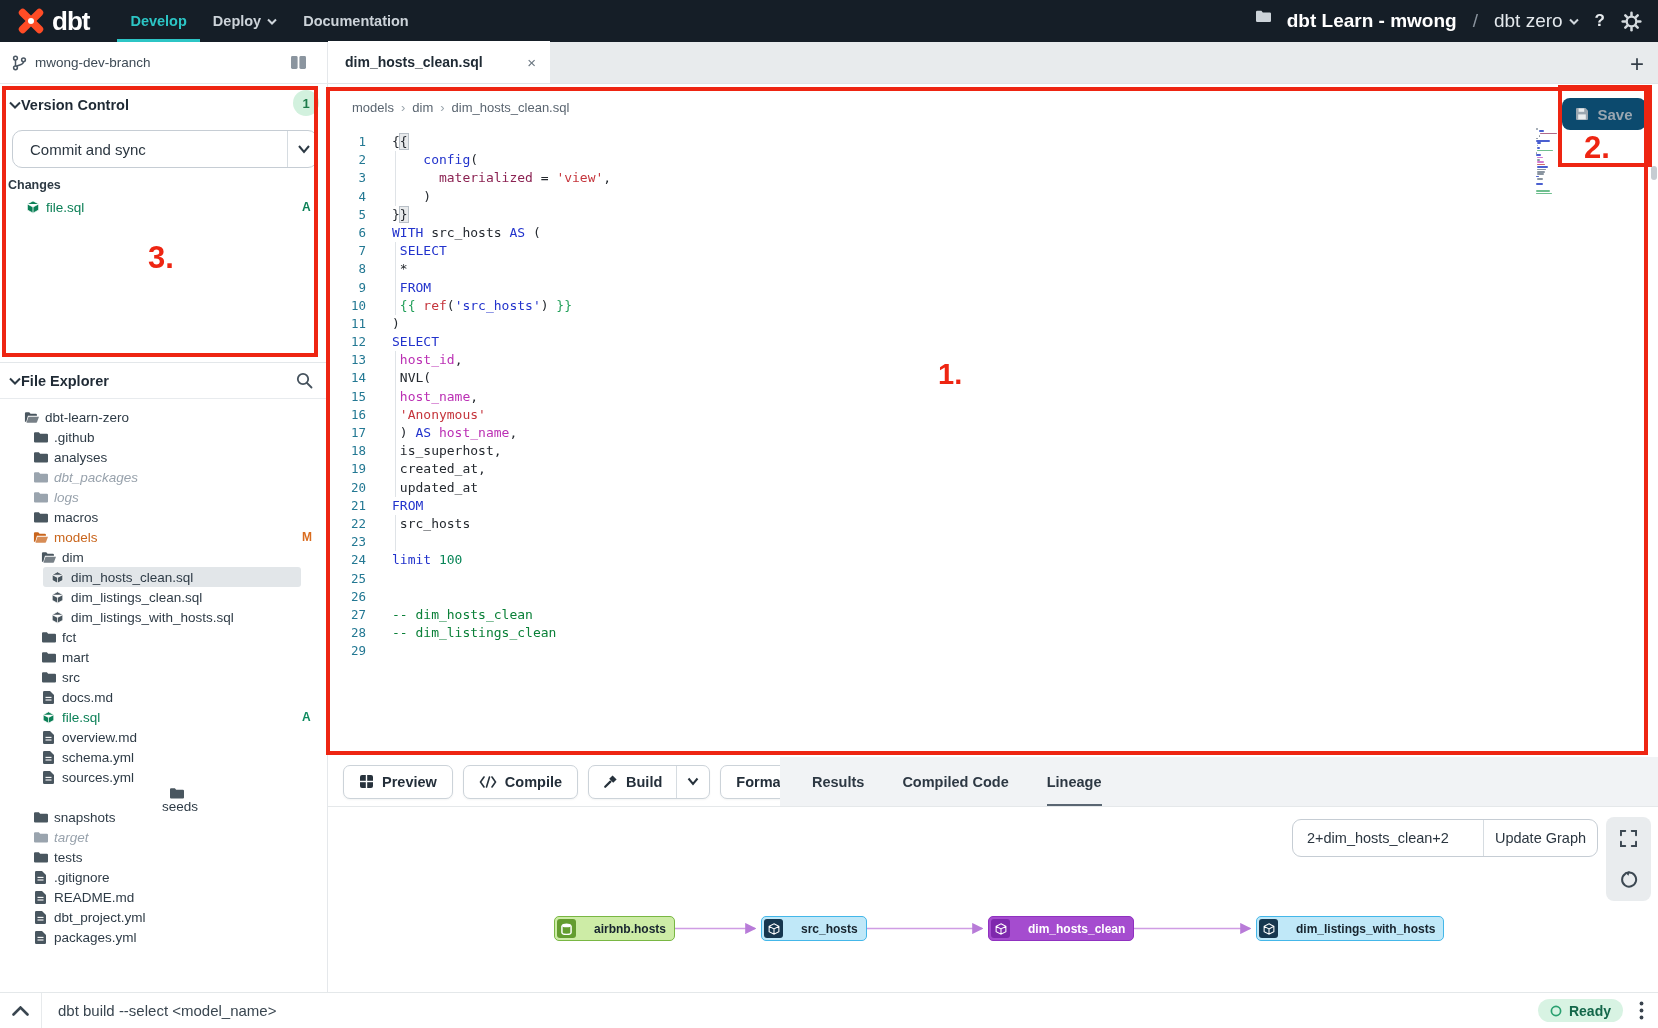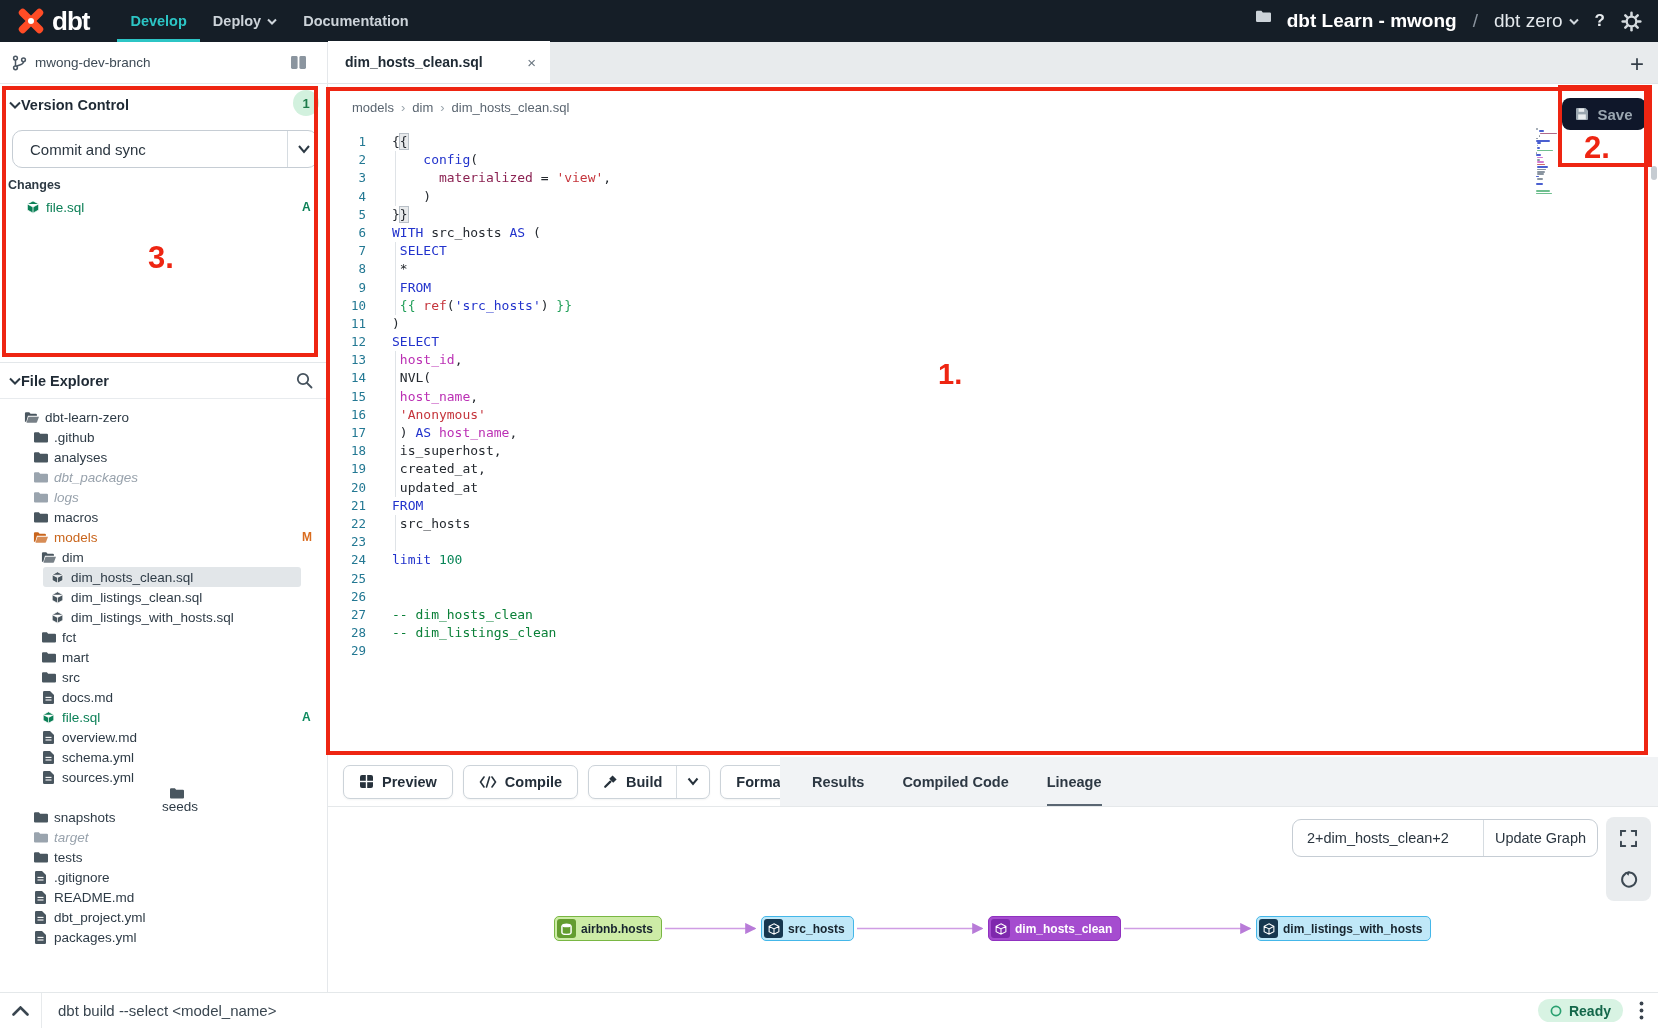--- a/index.html
+++ b/index.html
@@ -68,21 +68,21 @@
   .trow.green { color:#0c8057; } .trow.green .ticon { color:#0c8057; }
   .trow .tbadge { position:absolute; left:302px; font-size:12px; font-weight:700; }
   .trow.orange .tbadge { color:#d96c1f; } .trow.green .tbadge { color:#0e8a5f; }
   .trow.sel { background:#e2e6e9; border-radius:3px; margin-right:26px; }
 
   
   .editor { position:absolute; left:328px; top:84px; width:1330px; height:673px; background:#fff; }
   .breadcrumb { position:absolute; left:24px; top:16px; font-size:13px; color:#5a6570;
                 display:flex; align-items:center; gap:7px; }
   .bc-sep { color:#9aa5ad; font-size:13px; }
-  .save-btn { position:absolute; left:1234px; top:14px; width:84px; height:32px; background:#0f172a;
+  .save-btn { position:absolute; left:1234px; top:14px; width:84px; height:32px; background:#0c4a6e;
               border:none; border-radius:8px; display:flex; align-items:center; justify-content:center;
               gap:8px; color:#9aa6b0; font-size:15px; font-weight:600; cursor:default; }
   .code-area { position:absolute; left:0; top:49px; width:1200px; }
   .cline { position:relative; height:18.2px; display:flex;
            font-family:"DejaVu Sans Mono", monospace; font-size:13px; line-height:18.2px; }
   .lnum { width:38px; text-align:right; color:#237893; font-size:12.5px; flex:0 0 38px; }
   .ltext { position:relative; margin-left:26px; white-space:pre; color:#24292f; }
   .ltext i.g { position:absolute; left:3px; top:0; height:100%; border-left:1px solid #dfe3e7; }
   .tk-k { color:#2233cc; } .tk-s { color:#c5353c; } .tk-m { color:#bb30b4; }
   .tk-mz { color:#8b2252; } .tk-j { color:#22a05a; } .tk-c { color:#0a8038; }
@@ -118,21 +118,21 @@
                   font-family:"Liberation Sans",sans-serif; border:none; outline:none; background:transparent; }
   .graph-update { flex:1; height:100%; border-left:1px solid #d6dce1; display:flex; align-items:center;
                   justify-content:center; font-size:14.5px; color:#2b3640; cursor:pointer; }
   .graph-tools { position:absolute; left:1278px; top:9px; width:45px; height:84px; background:#e9ecee;
                  border-radius:8px; display:flex; flex-direction:column; align-items:center; }
   .gt-btn { width:45px; height:42px; display:flex; align-items:center; justify-content:center; cursor:pointer; }
   .graph-canvas { position:absolute; left:0; top:0; width:1330px; height:184px; }
   .gedges { position:absolute; left:0; top:0; width:1330px; height:184px; pointer-events:none; }
   .gnode { position:absolute; top:108px; height:25px; display:flex; align-items:center;
            border-radius:5px; border:1.5px solid; font-size:12px; font-weight:700;
-           padding-right:8px; cursor:pointer; white-space:nowrap; }
+           padding-right:8px; cursor:pointer; white-space:nowrap;gap:13px; }
   .gnode .nicon { width:19px; height:19px; border-radius:3px; margin:0 5px 0 2px;
                   display:flex; align-items:center; justify-content:center; }
   .gnode.source { background:#cdeca6; border-color:#79b743; color:#17242e; }
   .gnode.source .nicon { background:#649d2f; }
   .gnode.model { background:#c0e8f8; border-color:#44b7e9; color:#17242e; }
   .gnode.model .nicon { background:#16374f; }
   .gnode.selected { background:#a54ccf; border-color:#9031c0; color:#fff; }
   .gnode.selected .nicon { background:#7e28ad; }
 
   

